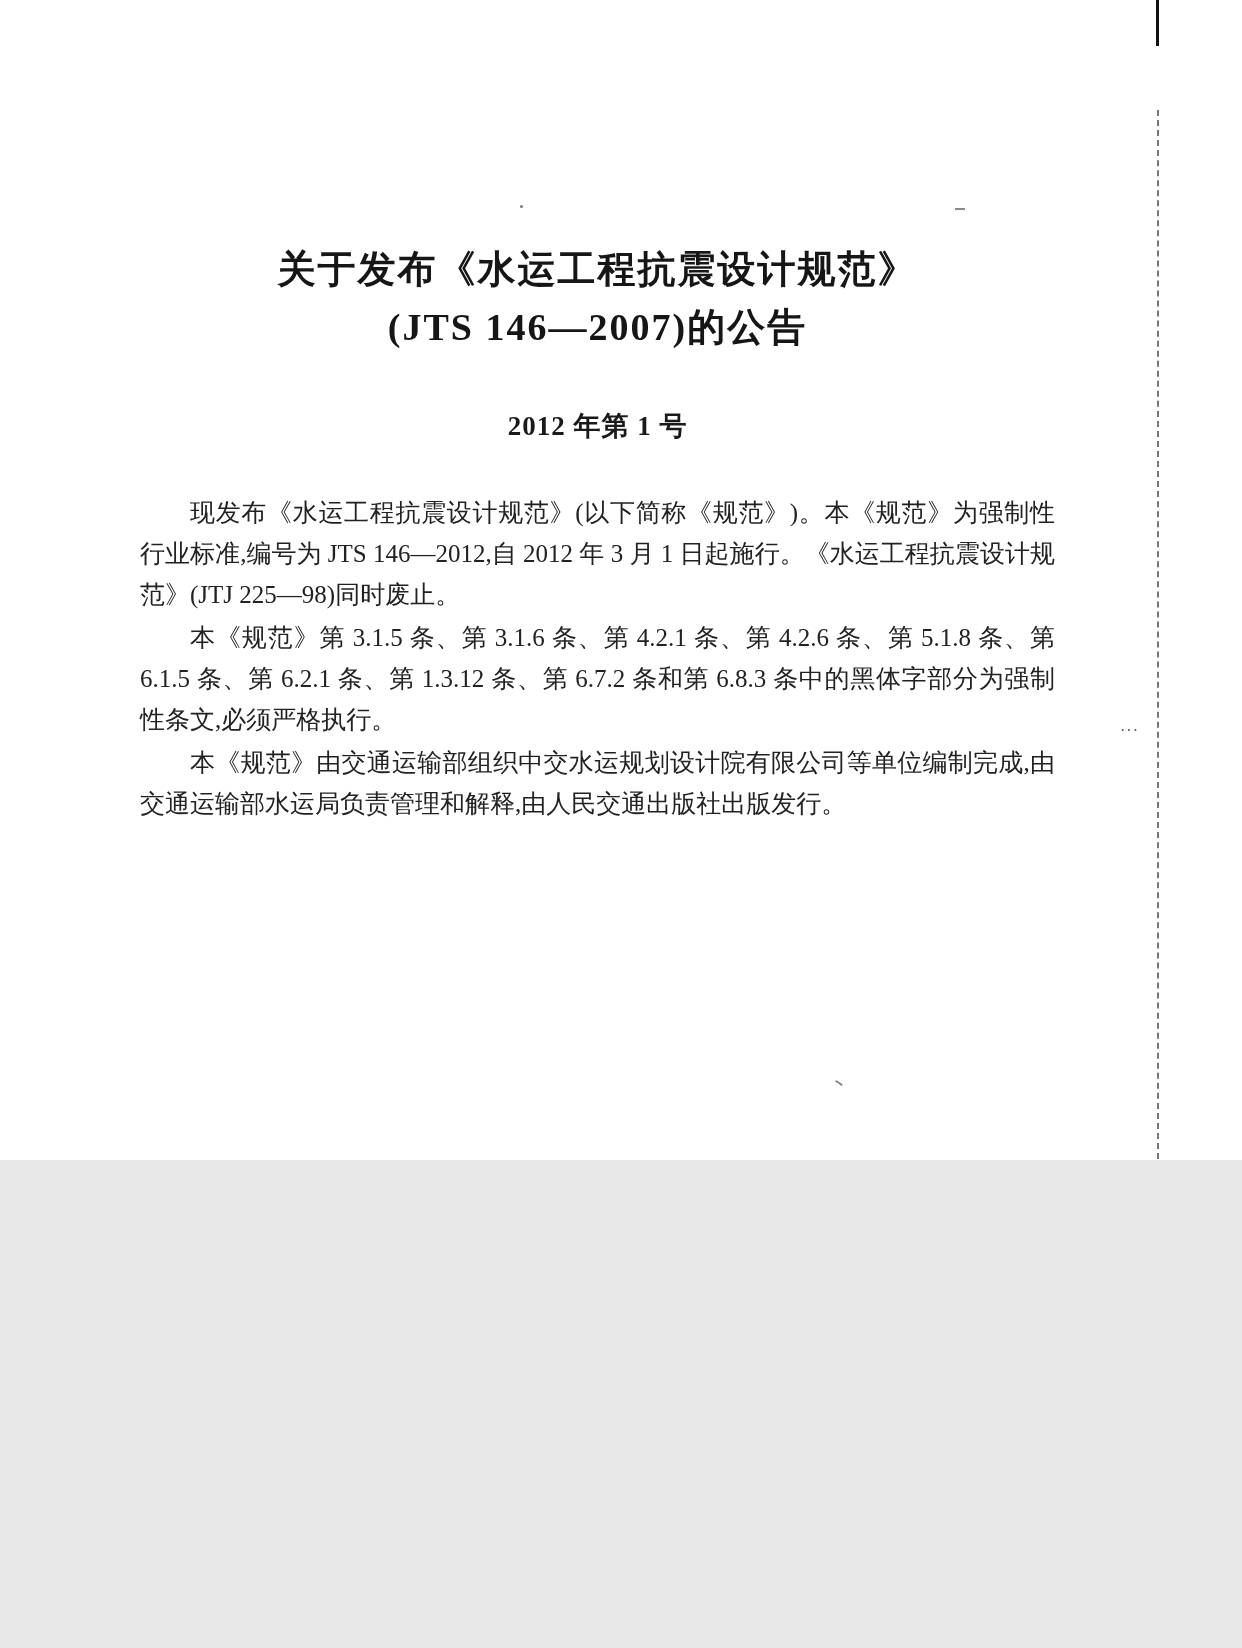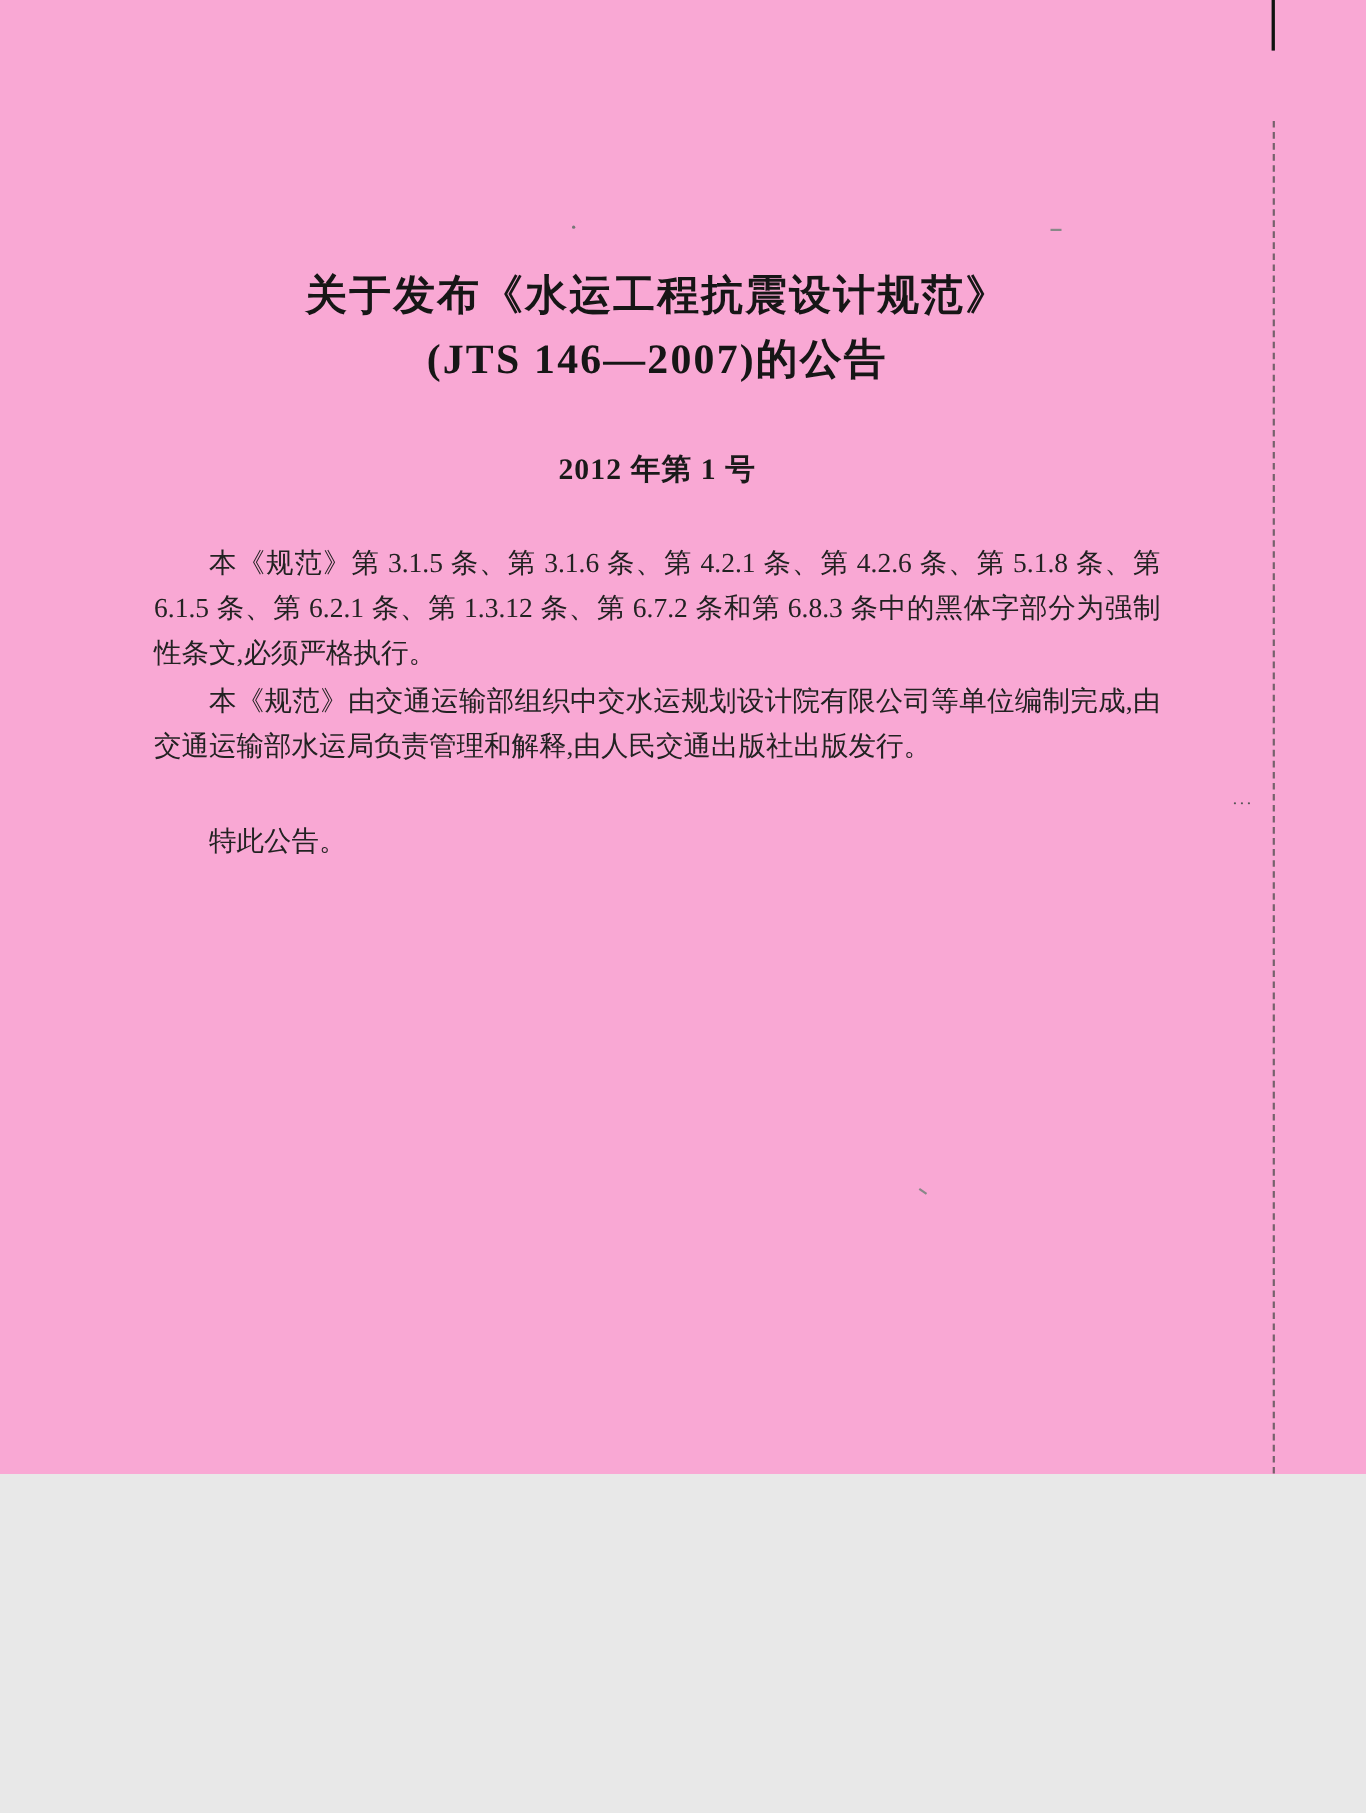--- a/index.html
+++ b/index.html
@@ -3,23 +3,23 @@
 <meta charset="utf-8">
 <style>
   html, body {
     margin: 0;
     padding: 0;
     background: #e8e8e8;
   }
   .page {
     position: relative;
     width: 1242px;
-    height: 1340px;
+    height: 1160px;
     margin: 0 auto;
-    background: #f9a8d4;
+    background: #ffffff;
     overflow: hidden;
     font-family: "Liberation Serif", "DejaVu Serif", serif;
     color: #1c1c1c;
   }
   .content {
     position: absolute;
     left: 140px;
     top: 0;
     width: 915px;
   }
@@ -144,23 +144,23 @@
   <div class="content">
 
     <div class="doc-title">
       <div>关于发布《水运工程抗震设计规范》</div>
       <div>(JTS 146—2007)的公告</div>
     </div>
 
     <div class="doc-number">2012 年第 1 号</div>
 
     <div class="body-text">
+      <p>现发布《水运工程抗震设计规范》(以下简称《规范》)。本《规范》为强制性行业标准,编号为 JTS 146—2012,自 2012 年 3 月 1 日起施行。《水运工程抗震设计规范》(JTJ 225—98)同时废止。</p>
       <p>本《规范》第 3.1.5 条、第 3.1.6 条、第 4.2.1 条、第 4.2.6 条、第 5.1.8 条、第 6.1.5 条、第 6.2.1 条、第 1.3.12 条、第 6.7.2 条和第 6.8.3 条中的黑体字部分为强制性条文,必须严格执行。</p>
       <p>本《规范》由交通运输部组织中交水运规划设计院有限公司等单位编制完成,由交通运输部水运局负责管理和解释,由人民交通出版社出版发行。</p>
-      <p class="closing">特此公告。</p>
     </div>
 
 
   </div>
 
   <div class="scan-line-solid-top"></div>
   <div class="scan-line-dashed"></div>
   <div class="scan-line-solid-bottom"></div>
   <div class="scan-mark">···</div>
   <div class="speck-1"></div>

